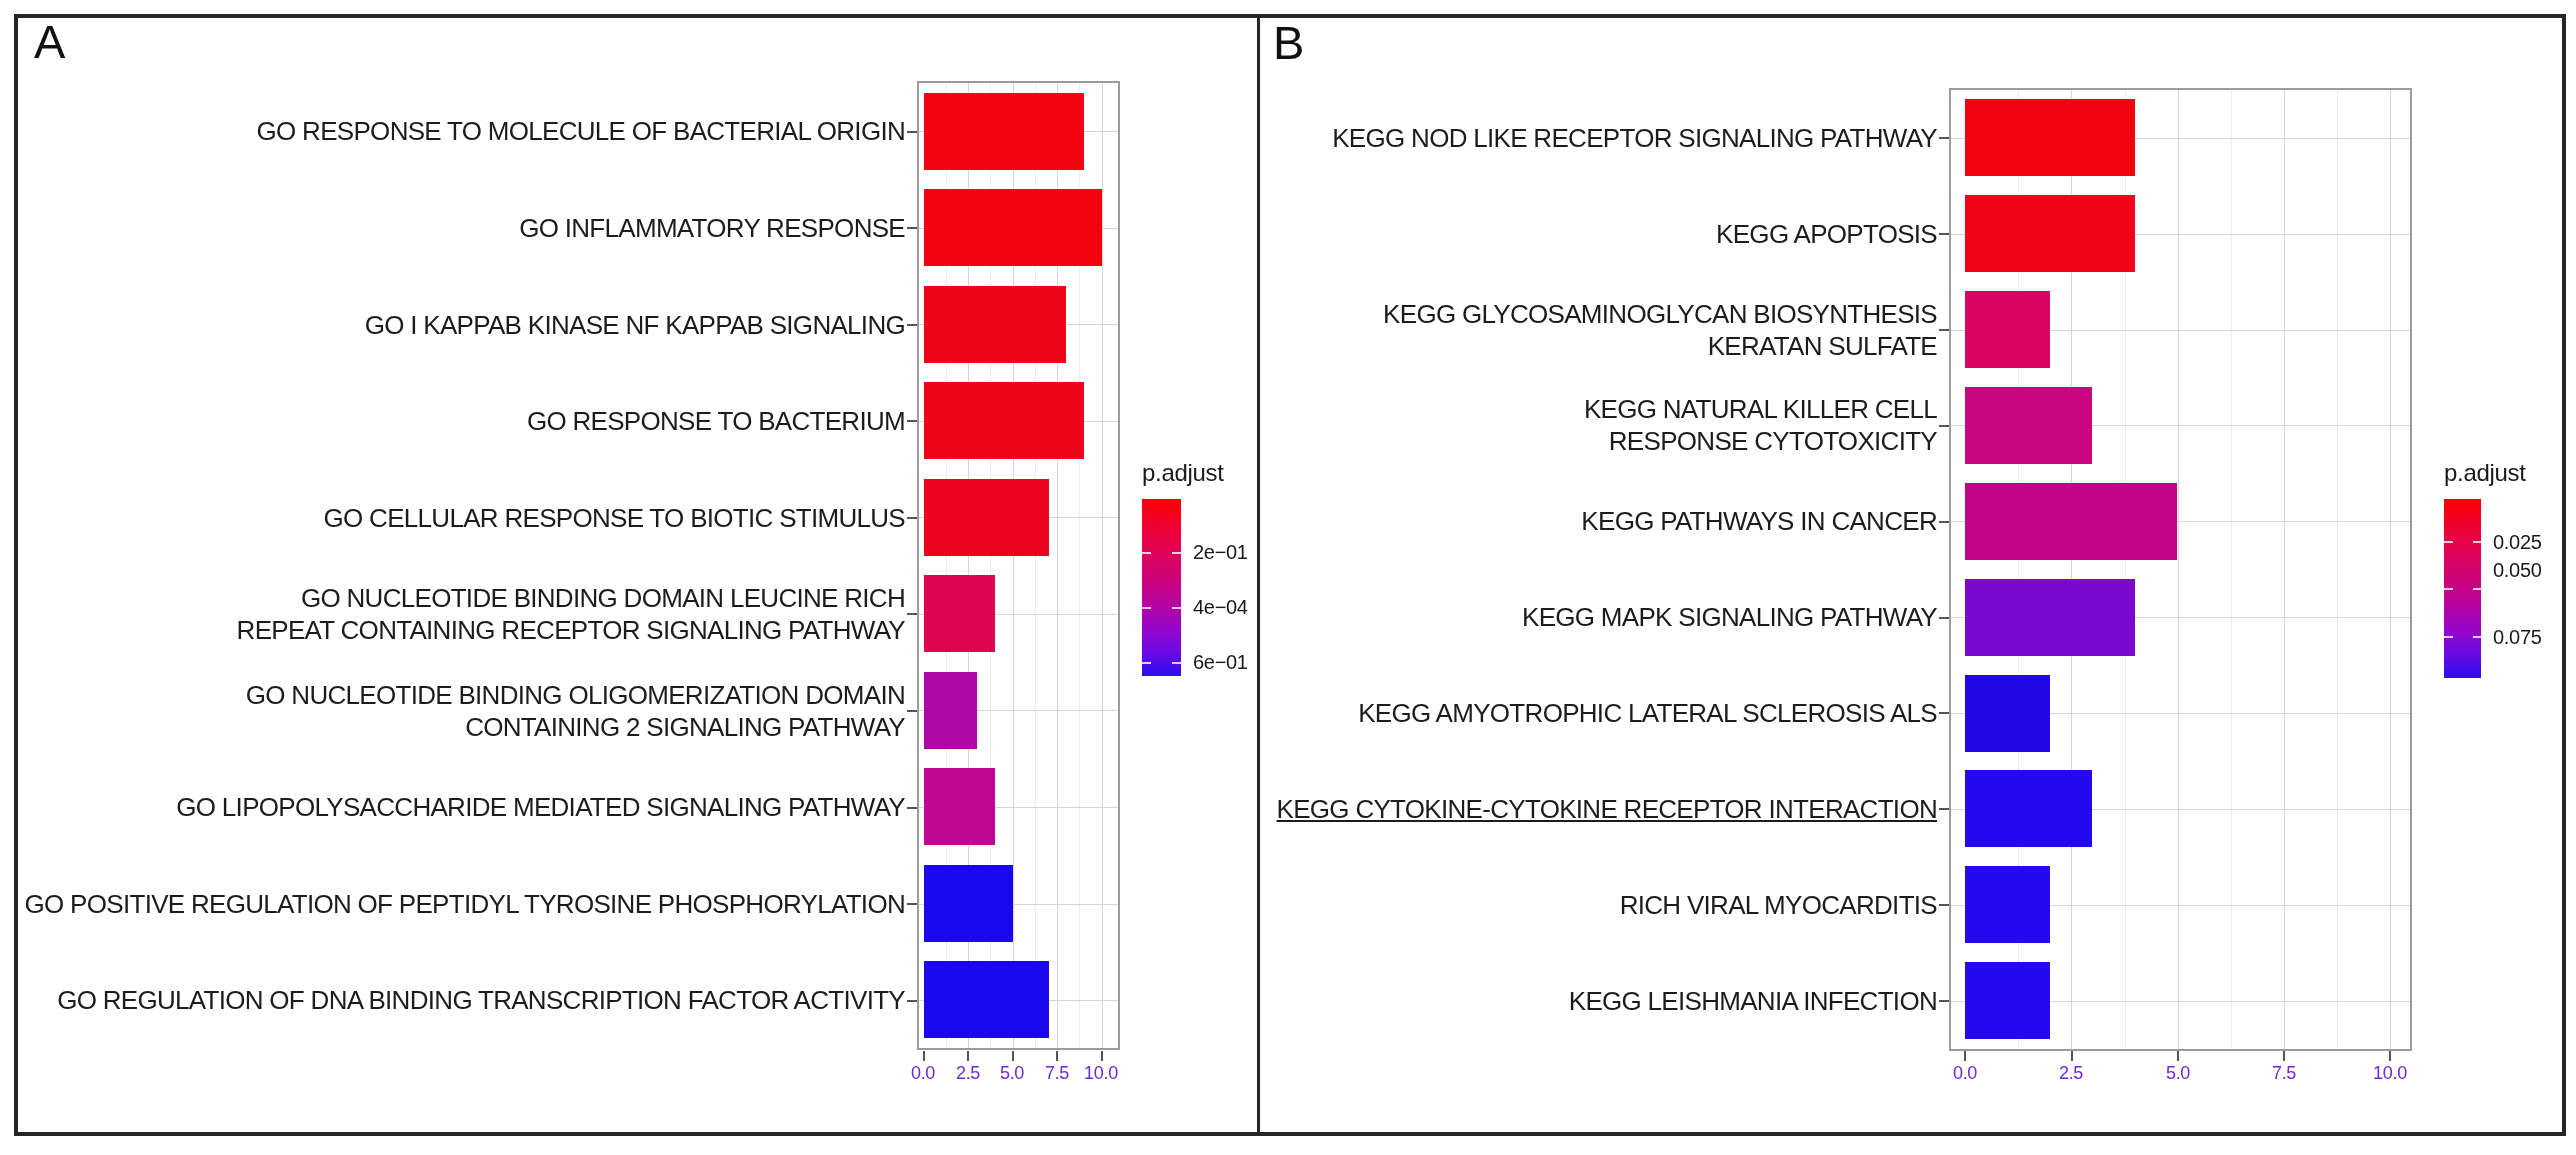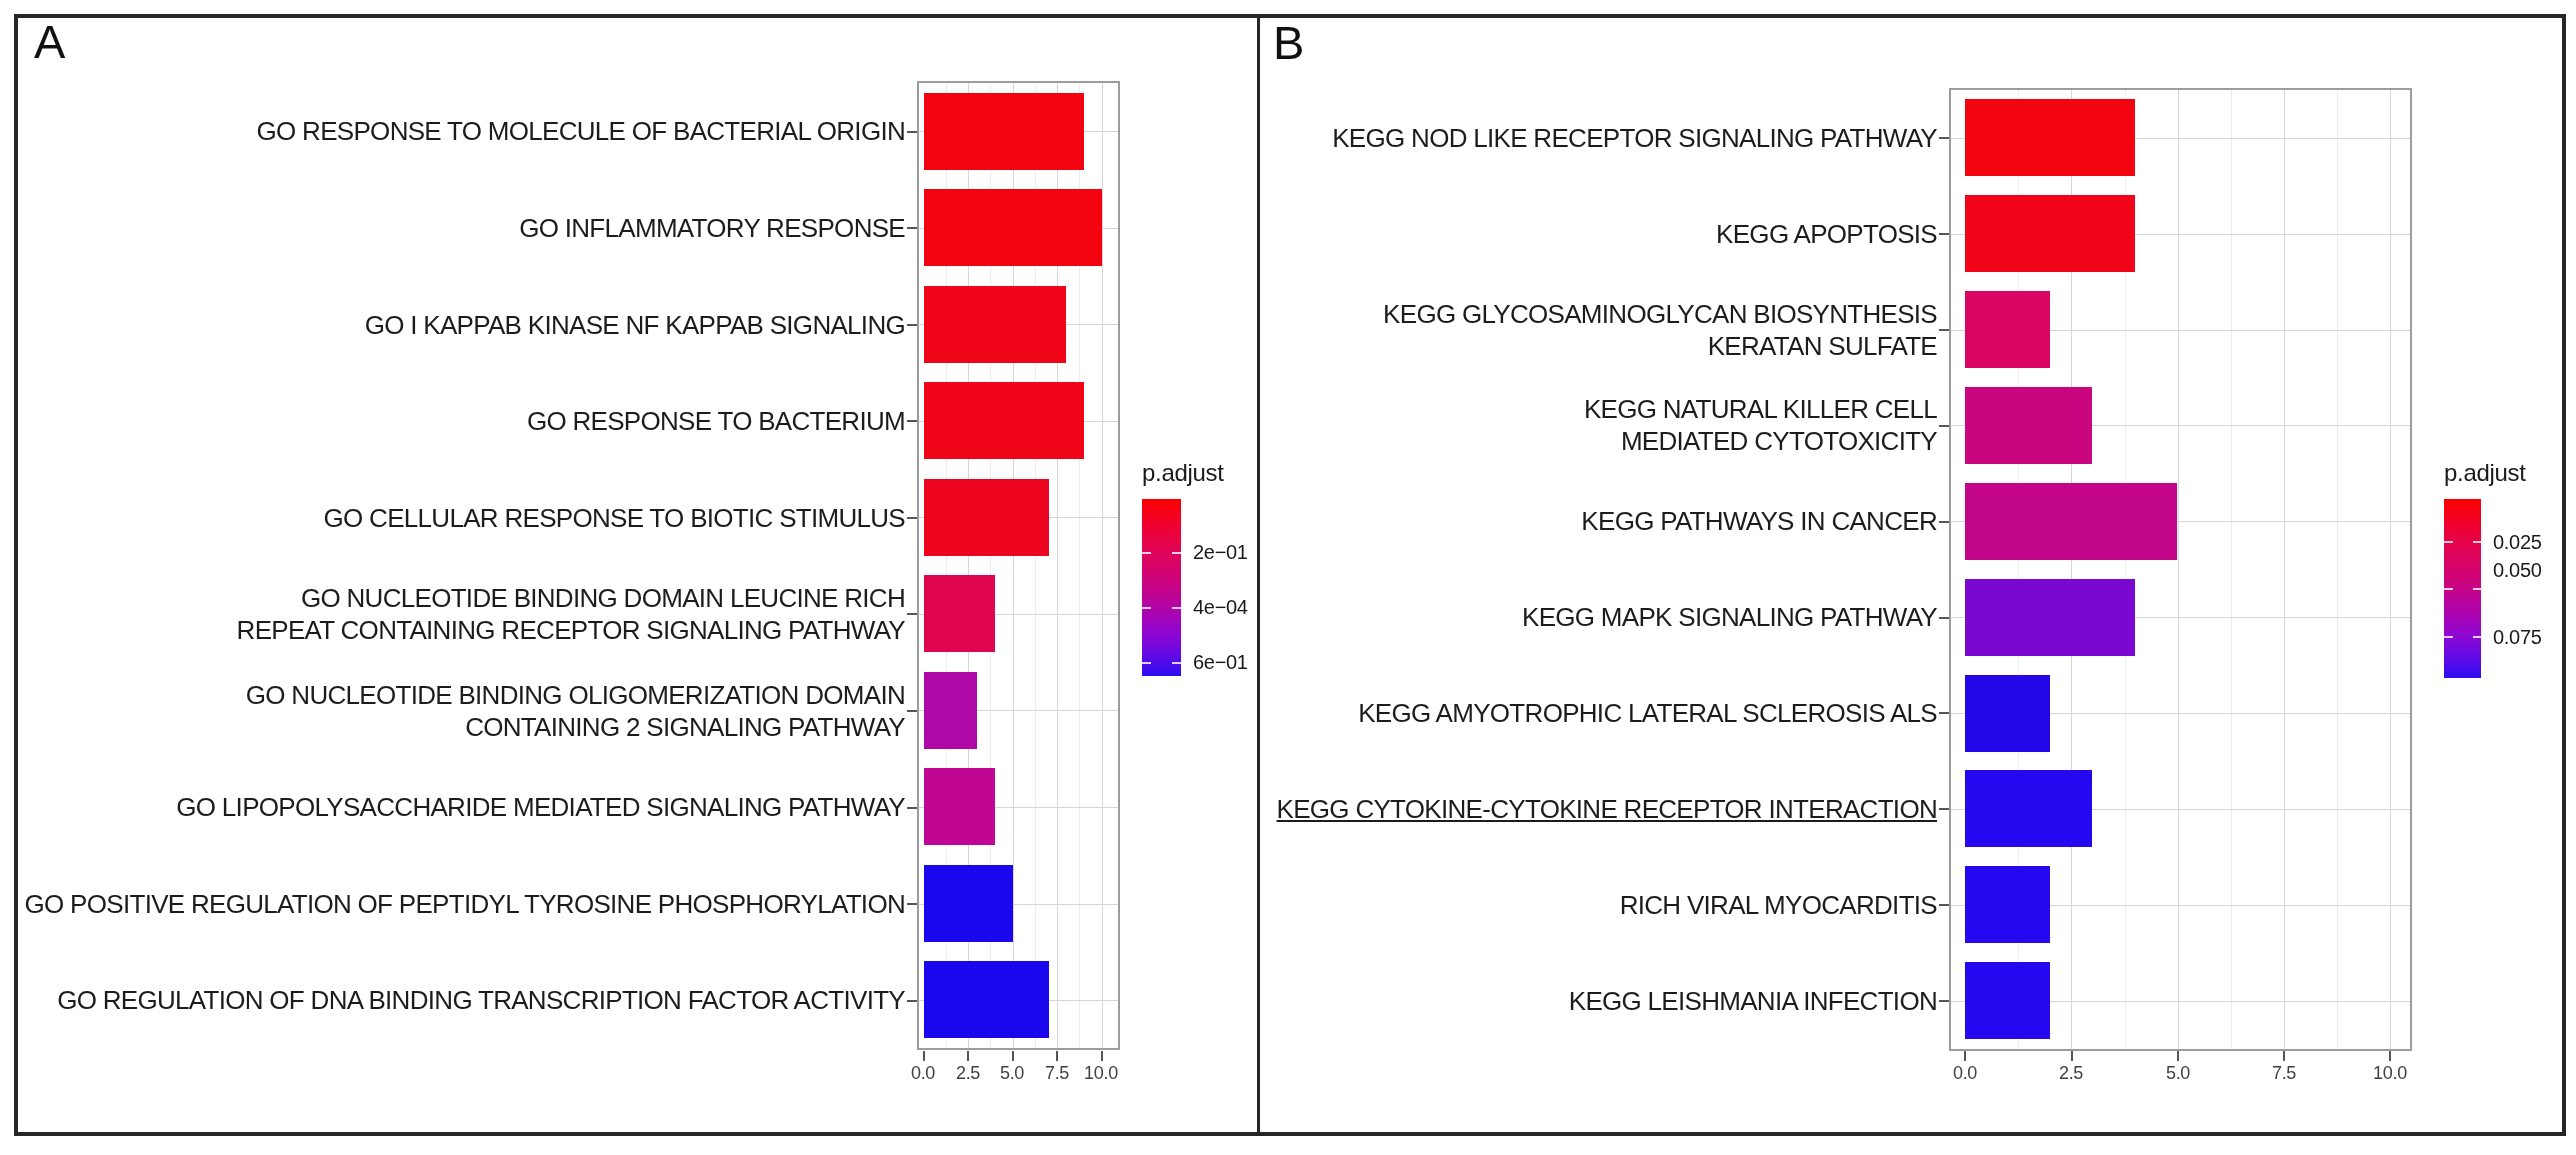--- a/index.html
+++ b/index.html
@@ -10,21 +10,21 @@
   .panel-letter{position:absolute;font-size:47px;font-weight:500;color:#111;line-height:47px;}
   .panel-frame{position:absolute;border:2px solid #9c9c9c;box-sizing:content-box;background:#ffffff;}
   .plot{position:absolute;overflow:hidden;}
   .gridline-v{position:absolute;top:0;width:1.4px;}
   .gridline-h{position:absolute;left:0;height:1.4px;}
   .grid-major{background:#d6d6d6;}
   .grid-minor{background:#ececec;}
   .bar{position:absolute;}
   .ytick{position:absolute;width:9.5px;height:2px;background:#555;}
   .xtick{position:absolute;width:2px;height:9.5px;background:#555;}
-  .xtick-label{position:absolute;font-size:18px;color:#404040;transform:translateX(-50%);letter-spacing:-0.3px;}
+  .xtick-label{position:absolute;font-size:18px;color:#6d28d9;transform:translateX(-50%);letter-spacing:-0.3px;}
   .cat-label{position:absolute;text-align:right;font-size:26px;letter-spacing:-0.7px;color:#1c1c1c;line-height:32px;white-space:pre-line;transform:translateY(-50%);width:947px;}
   .legend-title{position:absolute;font-size:24px;color:#1a1a1a;letter-spacing:-0.3px;}
   .legend-gradient{position:absolute;background:linear-gradient(180deg,#fb0000 0%,#ee0133 16%,#e00458 30%,#cd0379 45%,#b503a3 60%,#9406cc 74%,#6c0ae2 86%,#2e0cf2 100%);}
   .legend-tick-label{position:absolute;font-size:20px;color:#1a1a1a;transform:translateY(-50%);letter-spacing:-0.3px;}
   .legend-dash{position:absolute;width:8.8px;height:2px;background:rgba(255,255,255,0.8);}
 </style>
 </head>
 <body>
 
 <div id="figure">
@@ -147,21 +147,21 @@
   <div id="decor-B">
       <div class="ytick" style="left: 1939px; top: 137px;"></div>
       <div class="cat-label" style="right: 639px; top: 138px;">KEGG NOD LIKE RECEPTOR SIGNALING PATHWAY</div>
       <div class="ytick" style="left: 1939px; top: 233px;"></div>
       <div class="cat-label" style="right: 639px; top: 234px;">KEGG APOPTOSIS</div>
       <div class="ytick" style="left: 1939px; top: 329px;"></div>
       <div class="cat-label" style="right: 639px; top: 330px;">KEGG GLYCOSAMINOGLYCAN BIOSYNTHESIS
 KERATAN SULFATE</div>
       <div class="ytick" style="left: 1939px; top: 425px;"></div>
       <div class="cat-label" style="right: 639px; top: 425px;">KEGG NATURAL KILLER CELL
-MEDIATED CYTOTOXICITY</div>
+RESPONSE CYTOTOXICITY</div>
       <div class="ytick" style="left: 1939px; top: 521px;"></div>
       <div class="cat-label" style="right: 639px; top: 521px;">KEGG PATHWAYS IN CANCER</div>
       <div class="ytick" style="left: 1939px; top: 617px;"></div>
       <div class="cat-label" style="right: 639px; top: 617px;">KEGG MAPK SIGNALING PATHWAY</div>
       <div class="ytick" style="left: 1939px; top: 712px;"></div>
       <div class="cat-label" style="right: 639px; top: 713px;">KEGG AMYOTROPHIC LATERAL SCLEROSIS ALS</div>
       <div class="ytick" style="left: 1939px; top: 808px;"></div>
       <div class="cat-label" style="right: 639px; top: 809px; text-decoration: underline;">KEGG CYTOKINE-CYTOKINE RECEPTOR INTERACTION</div>
       <div class="ytick" style="left: 1939px; top: 904px;"></div>
       <div class="cat-label" style="right: 639px; top: 905px;">RICH VIRAL MYOCARDITIS</div>

